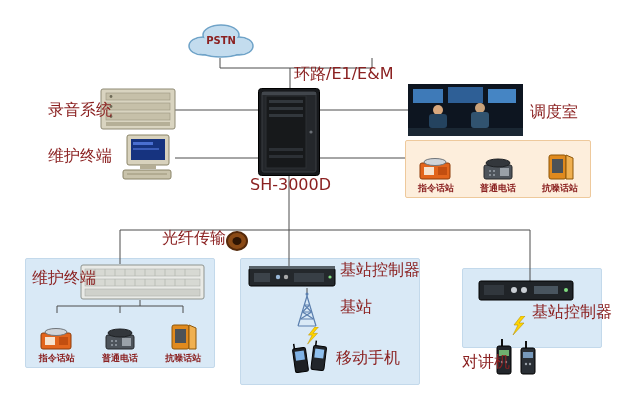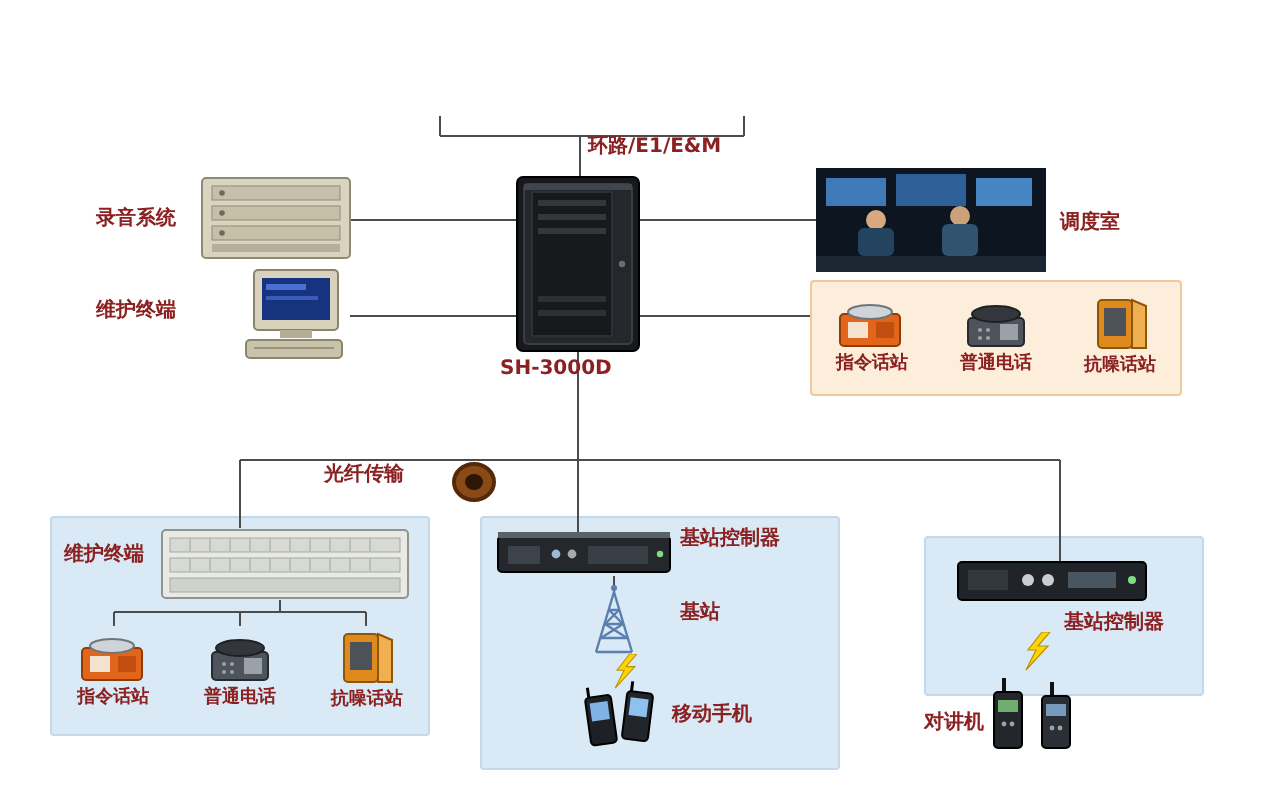--- a/index.html
+++ b/index.html
@@ -4,27 +4,27 @@
 <style>
   *{margin:0;padding:0;box-sizing:border-box}
   html,body{background:#ffffff}
   .canvas{position:relative;width:640px;height:400px;background:#ffffff;overflow:hidden;
           font-family:"DejaVu Sans","Liberation Sans",sans-serif}
   .gbox{position:absolute;z-index:0;border-radius:2px}
   .gbox.blue{background:#d9e9f6;border:1px solid #c3d9eb}
   .gbox.orange{background:#fdeedc;border:1px solid #eec99c}
   .wires{position:absolute;left:0;top:0;z-index:1}
   .node{position:absolute;z-index:2;line-height:0}
-  .lbl{position:absolute;z-index:3;font-size:10px;font-weight:bold;color:#8b2121;
+  .lbl{position:absolute;z-index:3;font-size:16px;font-weight:normal;color:#8b2121;
        white-space:nowrap;line-height:12px}
   .lbl.center{text-align:left}
   .cloud{position:absolute;z-index:2}
   .cloud .cloud-label{position:absolute;left:0;right:0;top:15px;text-align:center;
        font-size:10px;font-weight:bold;color:#8b2121;line-height:11px}
-  .trio{position:absolute;z-index:2;display:flex;justify-content:space-around;align-items:center}
+  .trio{position:absolute;z-index:2;display:flex;justify-content:space-around;align-items:flex-end}
   .titem{display:flex;flex-direction:column;align-items:center;gap:2px}
   .tlabel{font-size:9px;font-weight:bold;color:#8b2121;white-space:nowrap;line-height:11px}
 </style>
 </head>
 <body>
 
 <div class="canvas">
 
   <div class="gbox blue" style="left:25px;top:258px;width:190px;height:110px"></div>
   <div class="gbox blue" style="left:240px;top:258px;width:180px;height:127px"></div>
@@ -34,20 +34,37 @@
   <svg class="wires" width="640" height="400">
     <path d="M220 58 V68 M372 58 V68 M220 68 H372 M290 68 V88
              M175 110 H258 M175 158 H258
              M320 110 H408 M320 158 H405
              M289 176 V230 M120 230 H530
              M120 230 V264 M289 230 V272 M530 230 V282
              M140 300 V306 M57 306 H183 M57 306 V313 M120 306 V313 M183 306 V313
              M307 288 V295" stroke="#4c4c4c" stroke-width="1" fill="none"></path>
   </svg>
 
+  <div class="cloud" style="left:183px;top:20px;width:76px;height:40px">
+    <svg width="76" height="40" viewBox="0 0 76 40">
+      <g stroke="#6fa3c8" stroke-width="1.5" fill="#c3dcee">
+        <ellipse cx="20" cy="26" rx="14" ry="9"></ellipse>
+          <ellipse cx="38" cy="15" rx="18" ry="10"></ellipse>
+        <ellipse cx="56" cy="26" rx="14" ry="9"></ellipse>
+          <ellipse cx="38" cy="27" rx="26" ry="10"></ellipse>
+      </g>
+      <g fill="#c3dcee">
+        <ellipse cx="20" cy="26" rx="13" ry="8"></ellipse>
+          <ellipse cx="38" cy="15" rx="17" ry="9"></ellipse>
+        <ellipse cx="56" cy="26" rx="13" ry="8"></ellipse>
+          <ellipse cx="38" cy="27" rx="25" ry="9"></ellipse>
+      </g>
+    </svg>
+    <span class="cloud-label">PSTN</span>
+  </div>
 
 
   <div class="lbl" style="left:294px;top:68px">环路/E1/E&amp;M</div>
 
   <div class="node" style="left:258px;top:88px">
     <svg width="62" height="88" viewBox="0 0 62 88">
       <rect x="0.5" y="0.5" width="61" height="87" rx="3" fill="#17191c" stroke="#000"></rect>
       <rect x="4" y="4" width="54" height="80" rx="2" fill="#24272b" stroke="#3a3e43"></rect>
       <rect x="8" y="8" width="40" height="72" fill="#17191b" stroke="#2d3034"></rect>
       <rect x="11" y="12" width="34" height="3" fill="#32373c"></rect>

